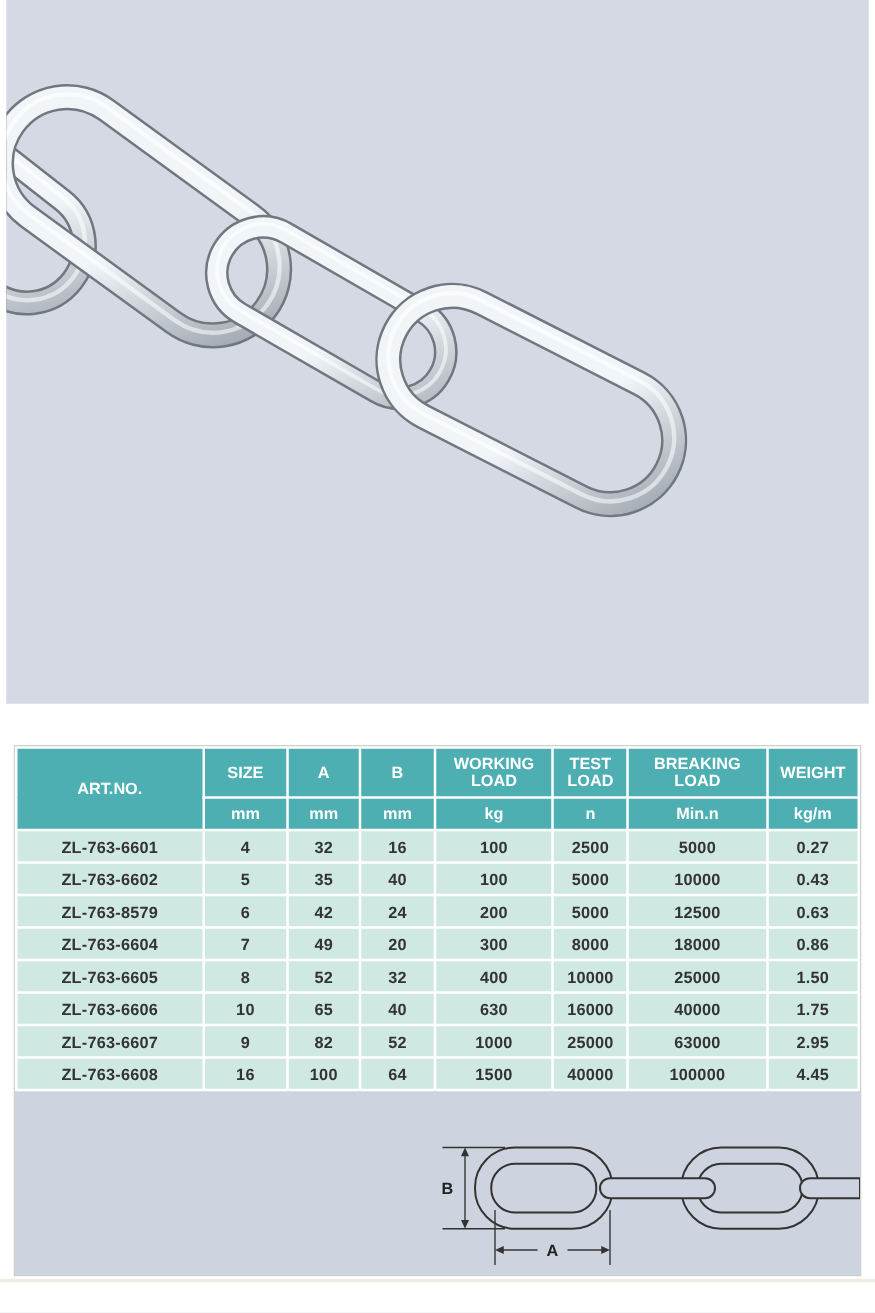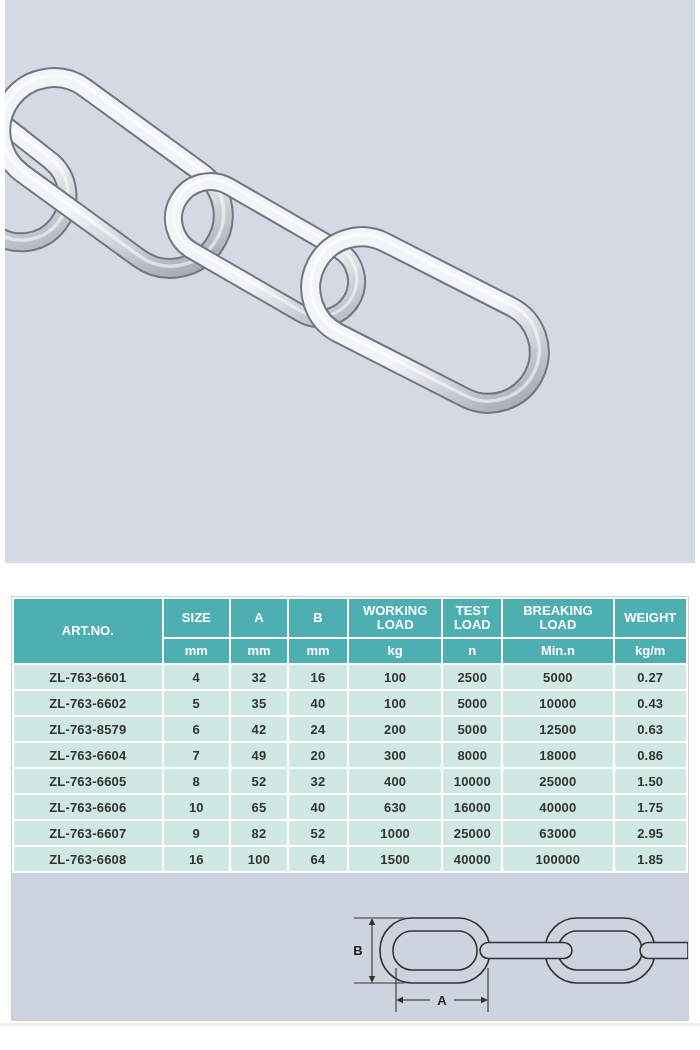--- a/index.html
+++ b/index.html
@@ -199,21 +199,21 @@
           <td>2.95</td>
         </tr>
         <tr>
           <td>ZL-763-6608</td>
           <td>16</td>
           <td>100</td>
           <td>64</td>
           <td>1500</td>
           <td>40000</td>
           <td>100000</td>
-          <td>1.85</td>
+          <td>4.45</td>
         </tr>
       </tbody>
   </table>
 
   <div class="panel">
     <svg class="diagram" width="348" height="104" viewBox="0 0 348 104" aria-hidden="true">
 
       <rect x="40" y="5" width="110" height="65" rx="32" fill="none" stroke="#333" stroke-width="1.6"></rect>
       <rect x="53" y="18" width="84" height="39" rx="19" fill="none" stroke="#333" stroke-width="1.6"></rect>
 

